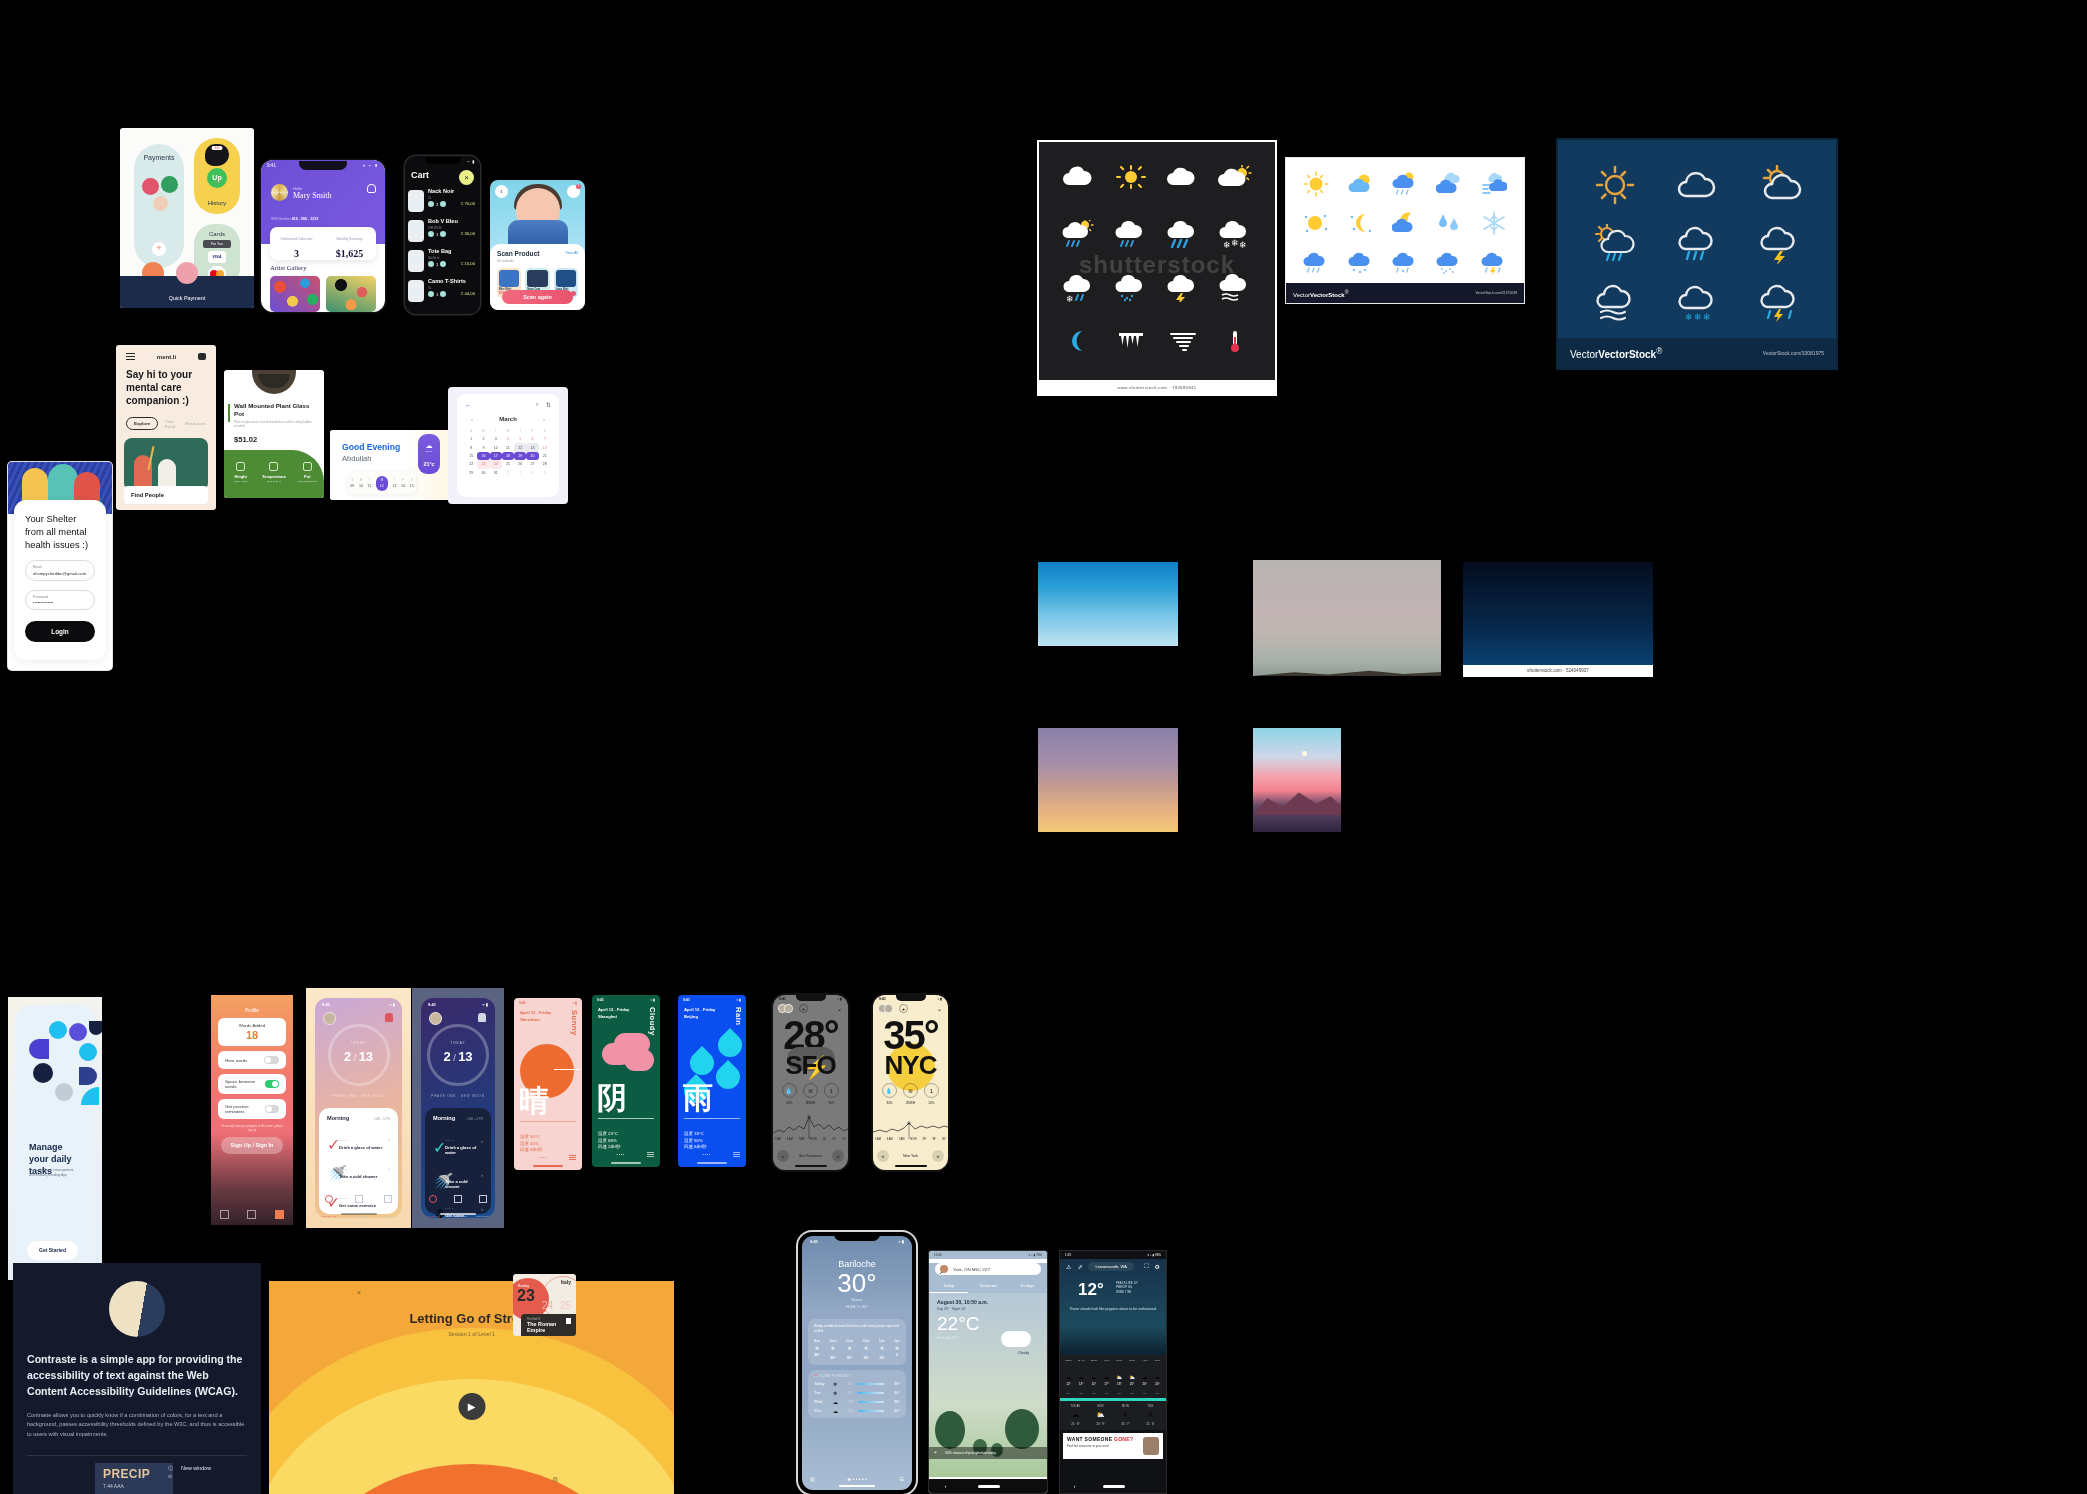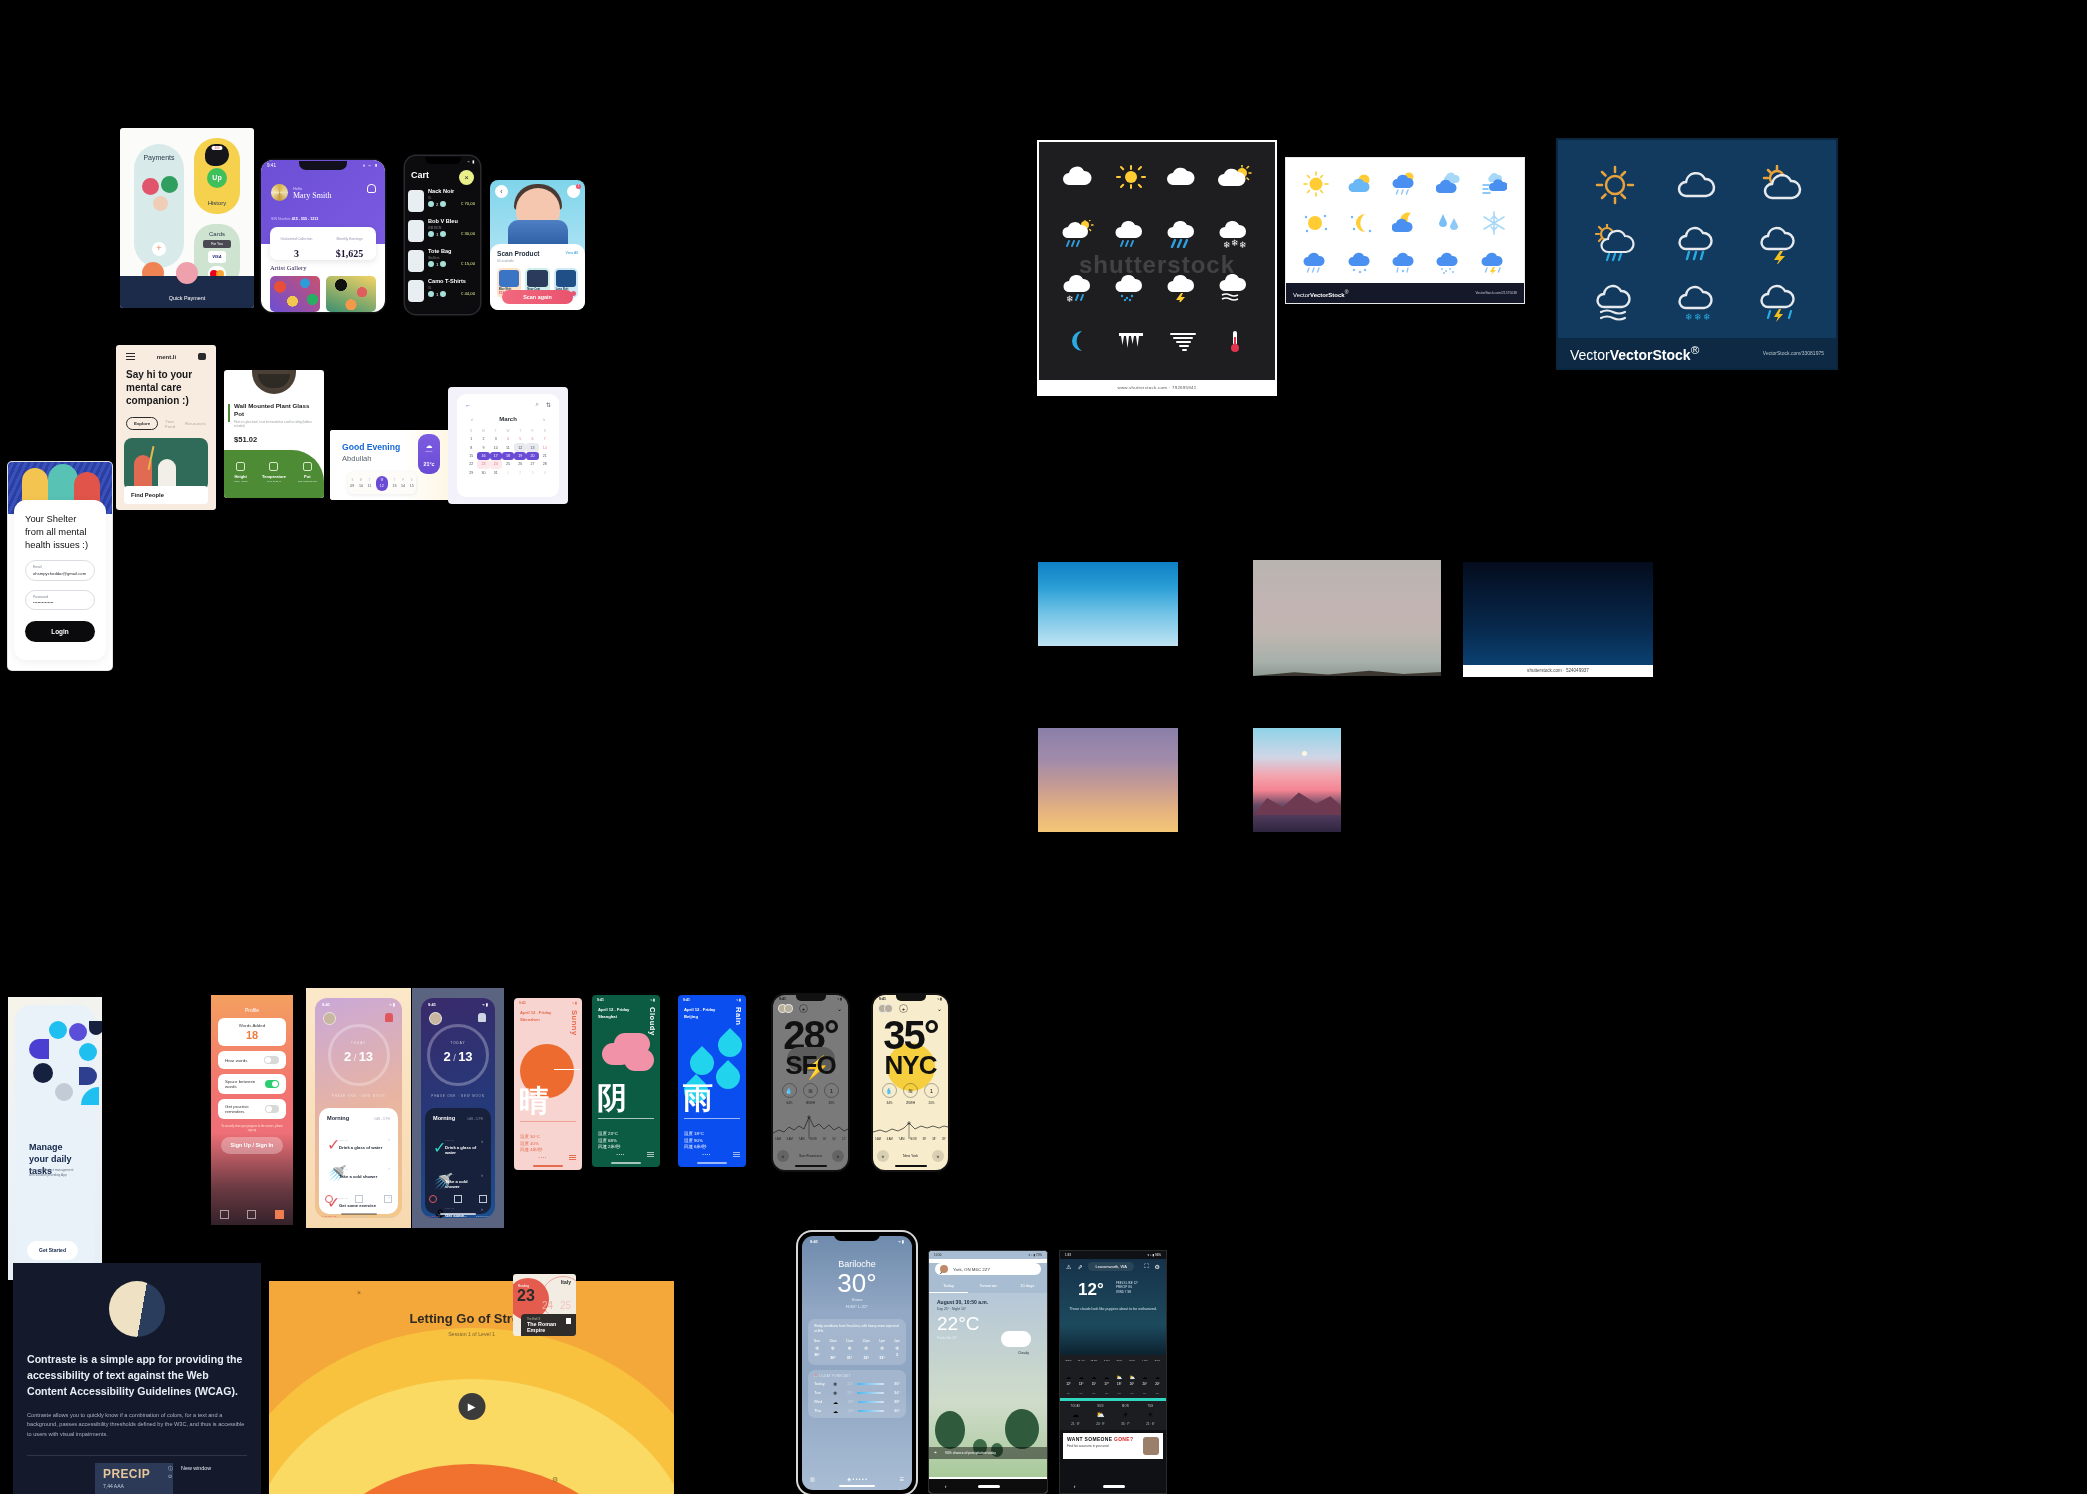--- a/index.html
+++ b/index.html
@@ -302,21 +302,21 @@
   #pack-light .vs .u { font-size:3.4px; color:#c4c7d2; }
 
   #pack-navy { left:1556px; top:138px; width:282px; height:232px; background:#123a5e;
     border:2px solid #0a2740; }
   #pack-navy .grid3 { position:absolute; left:16px; right:16px; top:16px; bottom:36px;
     display:grid; grid-template-columns:repeat(3,1fr); grid-template-rows:repeat(3,1fr);
     align-items:center; justify-items:center; }
   #pack-navy .vs { position:absolute; left:0; right:0; bottom:0; height:30px;
     background:#0d2943; display:flex; align-items:center; justify-content:space-between;
     padding:0 12px; }
-  #pack-navy .vs .b { font-size:14px; color:#fff; }
+  #pack-navy .vs .b { font-size:10px; color:#fff; }
   #pack-navy .vs .b b { font-weight:bold; }
   #pack-navy .vs .u { font-size:5px; color:#b9c3cf; }
 
   
   #sky1 { left:1038px; top:562px; width:140px; height:84px;
     background:linear-gradient(#0f7fc4 0%,#2a9ed6 30%,#74c4e6 62%,#bfe3f2 100%); }
   #sky2 { left:1253px; top:560px; width:188px; height:116px;
     background:linear-gradient(#b8b4b0 0%,#c3b4b4 42%,#c0b6b0 62%,#a7b0aa 88%,#8e9a93 100%); }
   #sky2 .ridge { position:absolute; left:0; right:0; bottom:0; height:10px; background:#3b3630;
     clip-path:polygon(0 100%,22% 62%,40% 86%,62% 48%,80% 80%,100% 60%,100% 100%); }

